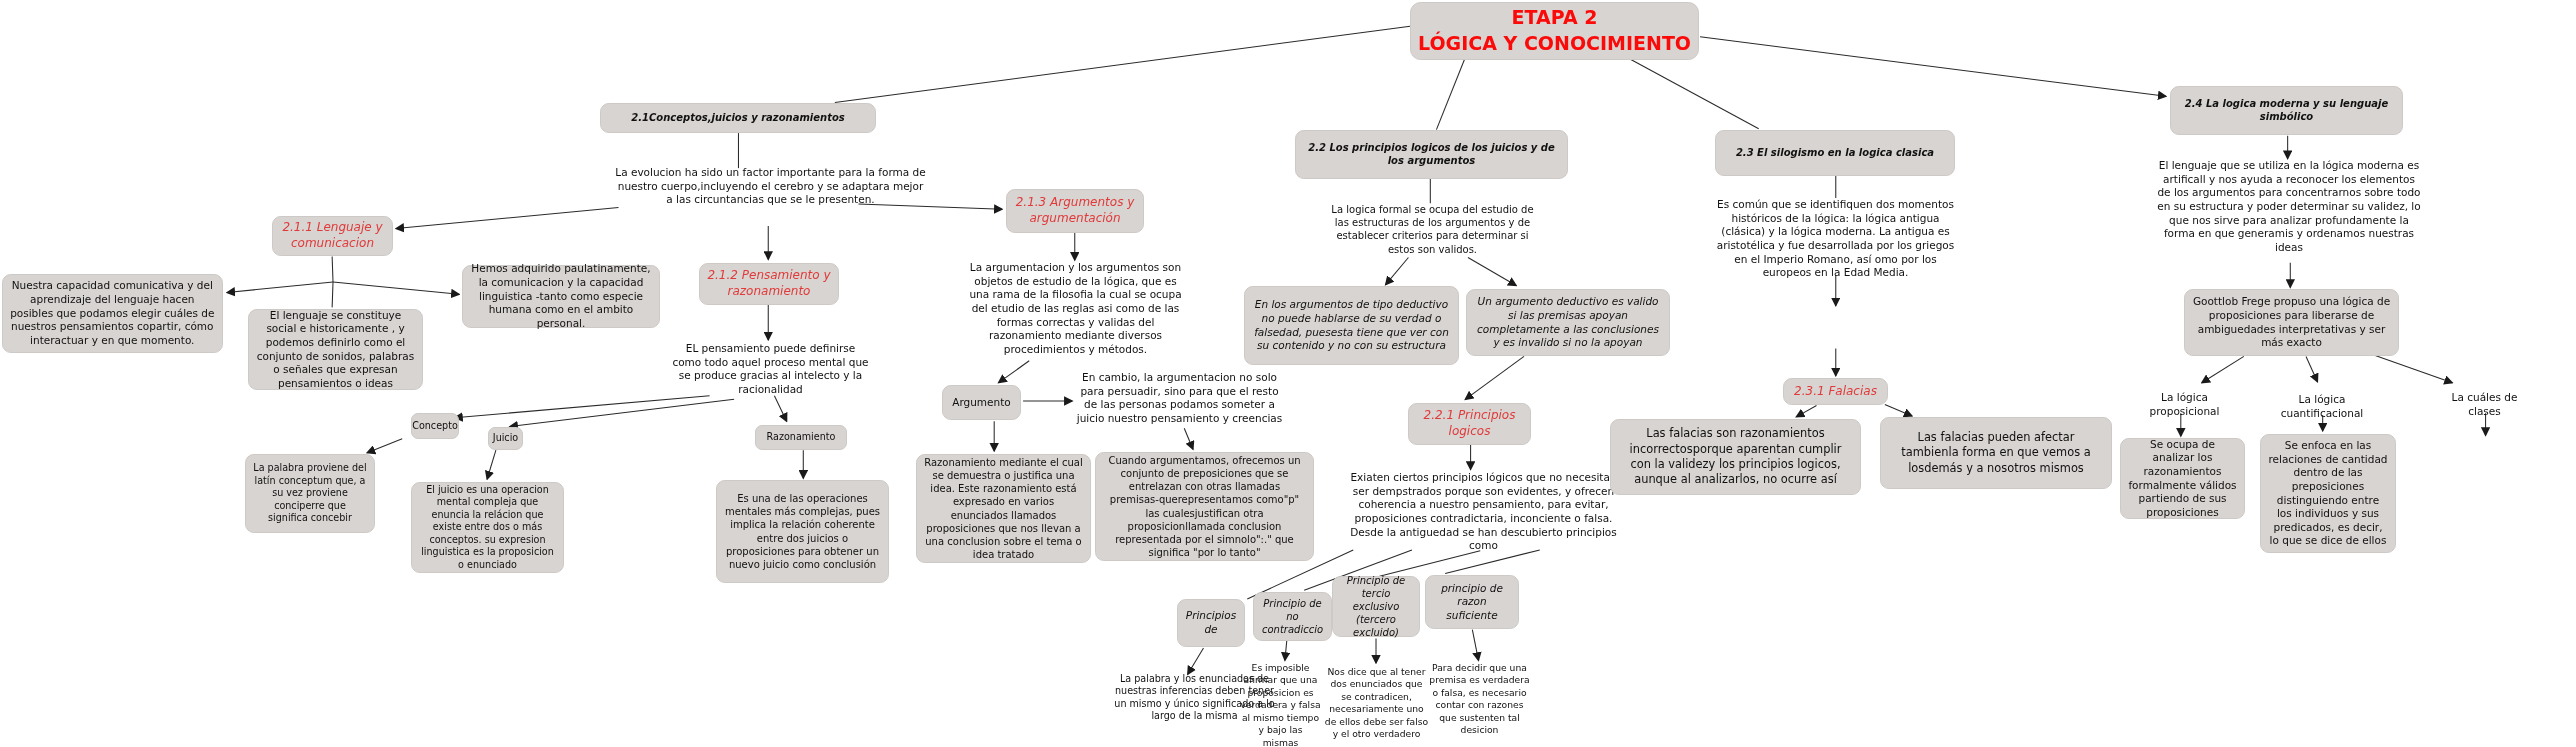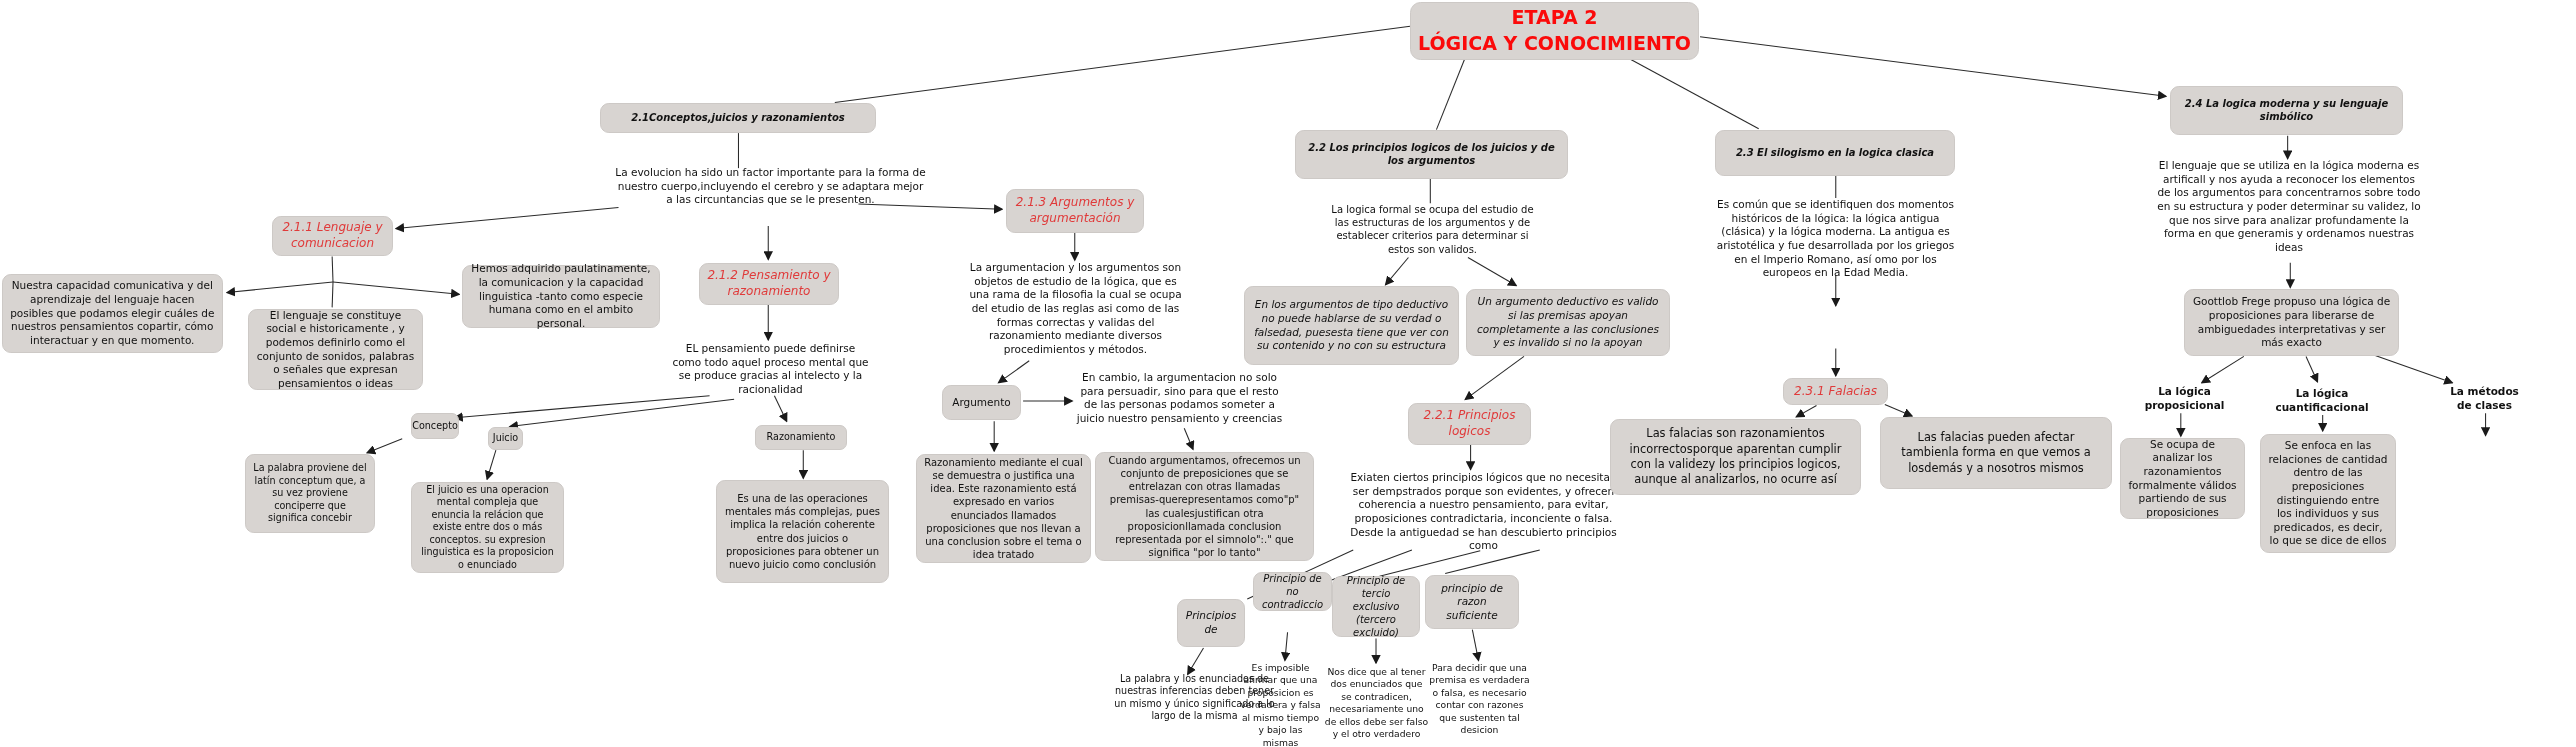--- a/index.html
+++ b/index.html
@@ -13,21 +13,21 @@
   body{font-family:"DejaVu Sans","Liberation Sans",sans-serif;color:var(--ink);}
   #canvas{position:relative;width:2576px;height:747px;background:#ffffff;overflow:hidden;}
   svg.connectors{position:absolute;left:0;top:0;width:2576px;height:747px;}
   .node{position:absolute;box-sizing:border-box;color:var(--ink);}
   .box{background:var(--node-bg);border:0.9px solid #cdc9c6;border-radius:8.8px;display:flex;align-items:center;justify-content:center;text-align:center;padding:14px 7px;}
   .plain{text-align:center;}
   .titlebox{color:var(--accent-red);font-weight:bold;font-size:19px;line-height:1.35;white-space:pre-line;border-radius:10.5px;}
   .heading{font-weight:bold;font-style:italic;font-size:10px;line-height:1.25;}
   .redhead{color:var(--sub-red);font-style:italic;font-size:12px;line-height:1.3;}
   .italic{font-style:italic;}
-  .bold{font-weight:bold;}
+  .bold{font-weight:normal;margin-top:6px;}
   .t13{font-size:11.4px;line-height:1.35;}
   .t12{font-size:10.5px;line-height:1.3;}
   .t115{font-size:10px;line-height:1.32;}
   .t11{font-size:9.6px;line-height:1.3;margin-left:10px;}
   .t105{font-size:9.2px;line-height:1.35;}
   .r8{border-radius:7px;}
 </style>
 </head>
 <body>
 
@@ -117,37 +117,37 @@
   <div class="node box t115" style="left:916px;top:454px;width:175px;height:109px">Razonamiento mediante el cual se demuestra o justifica una idea. Este razonamiento está expresado en varios enunciados llamados proposiciones que nos llevan a una conclusion sobre el tema o idea tratado</div>
   <div class="node box t115" style="left:1095px;top:452px;width:219px;height:109px">Cuando argumentamos, ofrecemos un conjunto de preposiciones que se entrelazan con otras llamadas premisas-querepresentamos como"p" las cualesjustifican otra proposicionllamada conclusion representada por el simnolo":." que significa "por lo tanto"</div>
 
   <div class="node box heading" style="left:1295px;top:130px;width:273px;height:49px">2.2 Los principios logicos de los juicios y de los argumentos</div>
   <div class="node plain t115" style="left:1323px;top:203px;width:219px">La logica formal se ocupa del estudio de las estructuras de los argumentos y de establecer criterios para determinar si estos son validos.</div>
   <div class="node box t12 italic" style="left:1244px;top:286px;width:215px;height:79px">En los argumentos de tipo deductivo no puede hablarse de su verdad o falsedad, puesesta tiene que ver con su contenido y no con su estructura</div>
   <div class="node box t12 italic" style="left:1466px;top:289px;width:204px;height:67px">Un argumento deductivo es valido si las premisas apoyan completamente a las conclusiones y es invalido si no la apoyan</div>
   <div class="node box redhead" style="left:1408px;top:403px;width:123px;height:42px">2.2.1 Principios logicos</div>
   <div class="node plain t12" style="left:1344px;top:471px;width:279px">Exiaten ciertos principios lógicos que no necesitan ser dempstrados porque son evidentes, y ofrecen coherencia a nuestro pensamiento, para evitar, proposiciones contradictaria, inconciente o falsa. Desde la antiguedad se han descubierto principios como</div>
   <div class="node box t12 italic" style="left:1177px;top:599px;width:68px;height:48px">Principios de</div>
-  <div class="node box t115 italic" style="left:1253px;top:572px;width:79px;height:39px;padding:1.8px 4.4px">Principio de no contradiccio</div>
+  <div class="node box t115 italic" style="left:1253px;top:592px;width:79px;height:49px;padding:1.8px 4.4px">Principio de no contradiccio</div>
   <div class="node box t115 italic" style="left:1332px;top:576px;width:88px;height:61px;padding:1.8px 4.4px">Principio de tercio exclusivo (tercero excluido)</div>
   <div class="node box t12 italic" style="left:1425px;top:575px;width:94px;height:54px;padding:1.8px 4.4px">principio de razon suficiente</div>
   <div class="node plain t11" style="left:1104px;top:673px;width:161px">La palabra y los enunciados de nuestras inferencias deben tener un mismo y único significado a lo largo de la misma</div>
   <div class="node plain t105" style="left:1240px;top:662px;width:81px">Es imposible afirmar que una proposicion es verdadera y falsa al mismo tiempo y bajo las mismas circunstancias</div>
   <div class="node plain t105" style="left:1324px;top:666px;width:105px">Nos dice que al tener dos enunciados que se contradicen, necesariamente uno de ellos debe ser falso y el otro verdadero</div>
   <div class="node plain t105" style="left:1426px;top:662px;width:107px">Para decidir que una premisa es verdadera o falsa, es necesario contar con razones que sustenten tal desicion</div>
 
   <div class="node box heading" style="left:1715px;top:130px;width:240px;height:46px">2.3 El silogismo en la logica clasica</div>
   <div class="node plain t12" style="left:1710px;top:198px;width:251px">Es común que se identifiquen dos momentos históricos de la lógica: la lógica antigua (clásica) y la lógica moderna. La antigua es aristotélica y fue desarrollada por los griegos en el Imperio Romano, así  omo por los europeos en la Edad Media.</div>
   <div class="node box redhead" style="left:1783px;top:378px;width:105px;height:27px;padding:1.8px 5.3px">2.3.1 Falacias</div>
   <div class="node box t13" style="left:1610px;top:419px;width:251px;height:76px">Las falacias son razonamientos incorrectosporque aparentan cumplir con la validezy los principios logicos, aunque al analizarlos, no ocurre así</div>
   <div class="node box t13" style="left:1880px;top:417px;width:232px;height:72px">Las falacias pueden afectar tambienla forma en que vemos a losdemás y a nosotros mismos</div>
 
   <div class="node box heading" style="left:2170px;top:86px;width:233px;height:49px">2.4 La logica moderna y su lenguaje simbólico</div>
   <div class="node plain t12" style="left:2155px;top:159px;width:268px">El lenguaje que se utiliza en la lógica moderna es artificall y nos ayuda a reconocer los elementos de los argumentos para concentrarnos sobre todo en su estructura y poder determinar su validez, lo que nos sirve para analizar profundamente la forma en que generamis y ordenamos nuestras ideas</div>
   <div class="node box t12" style="left:2184px;top:289px;width:215px;height:67px">Goottlob Frege propuso una lógica de proposiciones para liberarse de ambiguedades interpretativas y ser más exacto</div>
   <div class="node plain t12 bold" style="left:2144px;top:385px;width:81px">La lógica proposicional</div>
   <div class="node plain t12 bold" style="left:2273px;top:387px;width:98px">La lógica cuantificacional</div>
-  <div class="node plain t12 bold" style="left:2444px;top:385px;width:81px">La métodos de clases</div>
+  <div class="node plain t12 bold" style="left:2444px;top:385px;width:81px">La cuáles de clases</div>
   <div class="node box t12" style="left:2120px;top:438px;width:125px;height:81px">Se ocupa de analizar los razonamientos formalmente válidos partiendo de sus proposiciones</div>
   <div class="node box t12" style="left:2260px;top:434px;width:136px;height:119px">Se enfoca en las relaciones de cantidad dentro de las preposiciones distinguiendo entre los individuos y sus predicados, es decir, lo que se dice de ellos</div>
 
 </div>
 
 
 </body></html>

